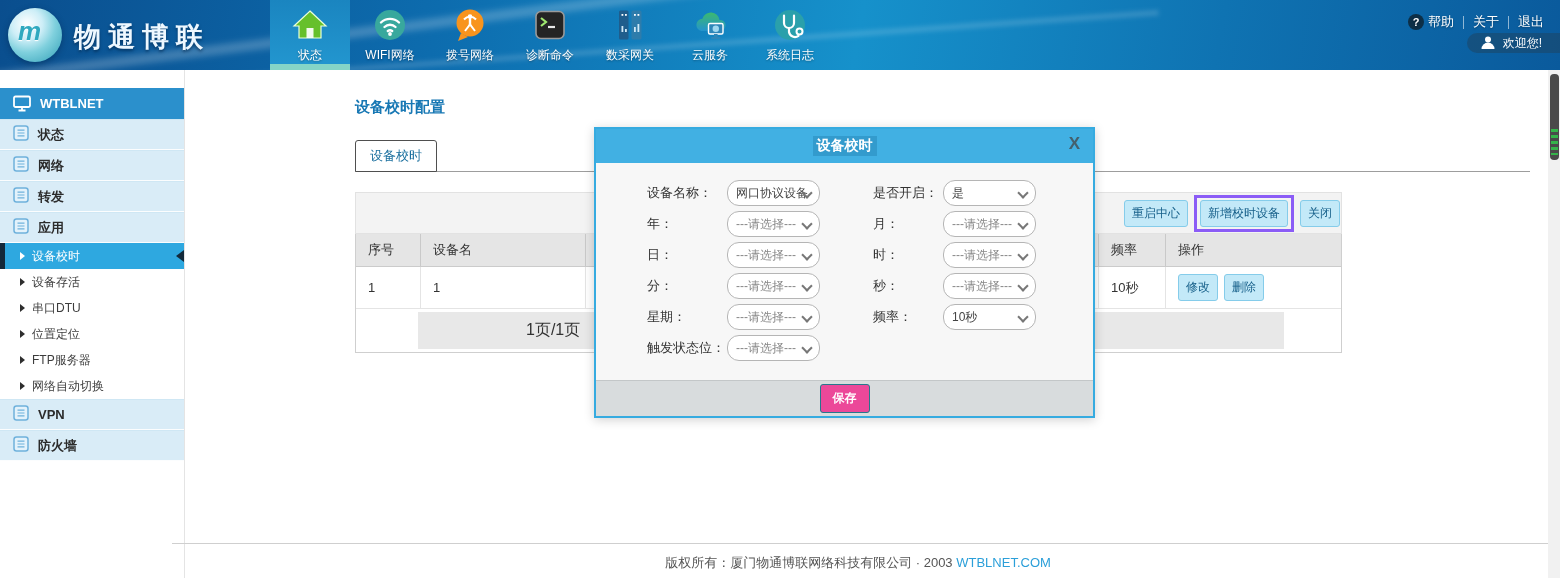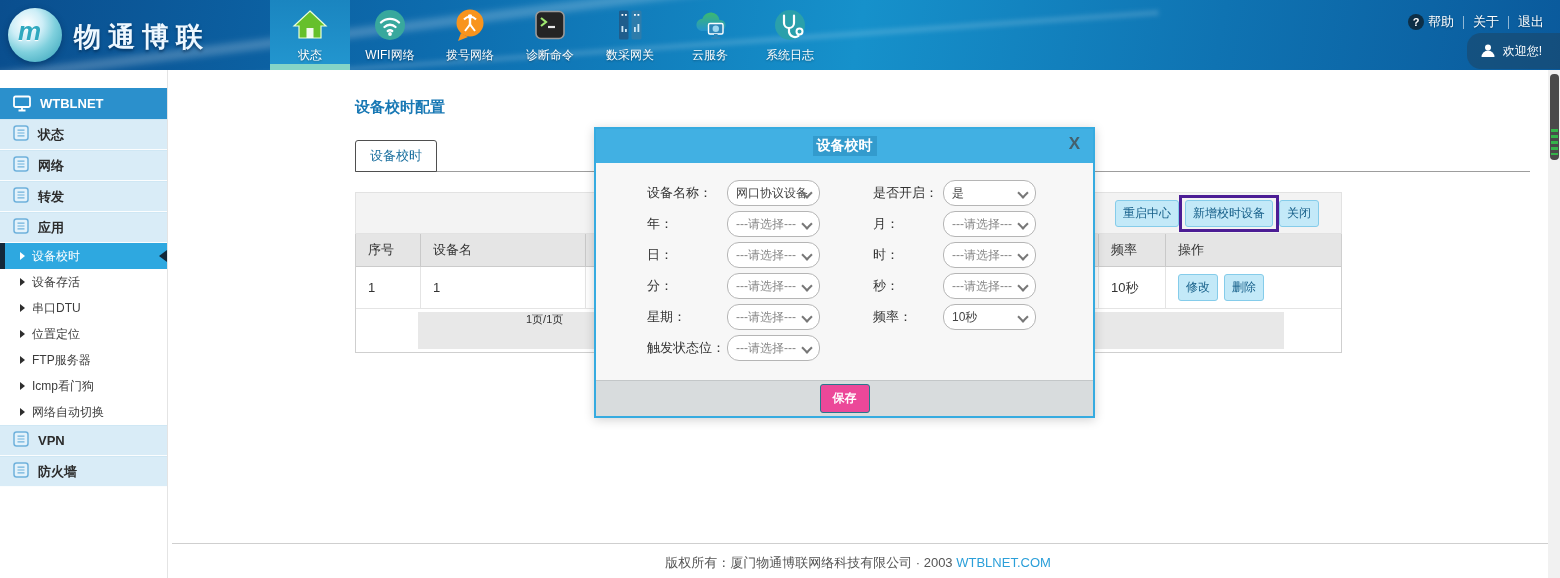--- a/index.html
+++ b/index.html
@@ -31,26 +31,26 @@
   .nav-item.active::after { content:""; position:absolute; left:0; bottom:0; width:100%; height:6px;
     background:#85d5c7; }
 
   .top-links { position:absolute; right:16px; top:13px; display:flex; align-items:center; gap:9px;
     font-size:13px; color:#fff; z-index:3;justify-content:flex-end; }
   .top-links .lnk { cursor:pointer; text-shadow:0 1px 2px rgba(0,0,0,.35); }
   .top-links .sep { width:1px; height:13px; background:rgba(255,255,255,.55); }
   .q-icon { display:inline-flex; width:16px; height:16px; border-radius:50%; background:#0d2f47;
     color:#fff; font-size:11px; font-weight:bold; align-items:center; justify-content:center;
     margin-right:4px; }
-  .welcome-pill { position:absolute; right:0; top:33px; height:36px; padding:0 18px 0 13px;
+  .welcome-pill { position:absolute; right:0; top:33px; height:20px; padding:0 18px 0 13px;
     border-radius:14px 0 0 14px; background:rgba(30,70,100,.55); display:flex; align-items:center;
     gap:7px; color:#fff; font-size:12px; z-index:3; cursor:pointer; }
 
   
-  .sidebar { position:absolute; left:0; top:70px; width:168px; height:508px; background:#fff;
+  .sidebar { position:absolute; left:0; top:70px; width:185px; height:508px; background:#fff;
     border-right:1px solid #e4e4e4; }
   .sb-head { margin-top:18px; height:31px; background:#2b90cc; color:#fff; font-size:13px;
     font-weight:bold; display:flex; align-items:center; gap:9px; padding-left:13px; }
   .sb-item { height:31px; background:#d9ecf7; border-top:1px solid #cfe7f4; border-bottom:1px solid #fbfdfe;
     display:flex; align-items:center; gap:9px; padding-left:13px; font-size:13px; font-weight:bold;
     color:#2b2b2b; cursor:pointer; }
   .sb-sub { background:#fff; }
   .sb-sub-item { height:26px; display:flex; align-items:center; gap:7px; padding-left:20px;
     font-size:12px; color:#3c3c3c; cursor:pointer; position:relative; }
   .tri { width:0; height:0; border-top:4px solid transparent; border-bottom:4px solid transparent;
@@ -63,40 +63,40 @@
   
   .page-title { position:absolute; left:355px; top:98px; font-size:15px; font-weight:bold;
     color:#1878b4; z-index:1; }
   .tab { position:absolute; left:355px; top:140px; width:82px; height:32px; background:#fff;
     border:1px solid #4f4f4f; border-radius:3px 3px 0 0; text-align:center; line-height:30px;
     font-size:13px; color:#1a6f9e; z-index:2; cursor:pointer; }
   .tab-line { position:absolute; left:355px; top:171px; width:1175px; border-top:1px solid #9d9d9d; }
 
   .panel { position:absolute; left:355px; top:192px; width:987px; z-index:1; }
   .toolbar { height:42px; background:#f3f3f3; border:1px solid #e2e2e2; display:flex;
-    align-items:center; justify-content:flex-end; gap:0; padding-right:22px; }
+    align-items:center; justify-content:flex-end; gap:6px; padding-right:1px; }
   .btn-blue { background:#c3e9f8; border:1px solid #85ccea; color:#17608a; font-size:12px;
     padding:4px 7px; border-radius:3px; cursor:pointer; font-family:inherit; white-space:nowrap; }
-  .red-wrap { display:inline-flex; border:3px solid #4c1d95; padding:2px 3px; }
+  .red-wrap { display:inline-flex; border:3px solid #8b5cf6; padding:2px 3px; }
 
   .dtable { border:1px solid #cfcfcf; border-top:none; background:#fff; }
   .thead { display:flex; height:33px; background:#e5e5e5; border-bottom:1px solid #cbcbcb;
     font-size:13px; color:#333; align-items:center; }
   .thead > div { border-right:1px solid #c9c9c9; height:100%; display:flex; align-items:center;
     padding-left:12px; }
   .thead > div:last-child { border-right:none; }
   .trow { display:flex; height:42px; background:#fff; border-bottom:1px solid #e4e4e4;
     font-size:13px; color:#333; align-items:stretch; }
   .trow > div { border-right:1px solid #e4e4e4; display:flex; align-items:center;
     padding-left:12px; gap:6px; }
   .trow > div:last-child { border-right:none; }
   .c0{width:65px;} .c1{width:165px;} .c2{flex:1;} .c3{width:67px;} .c4{width:175px;}
   .pager-row { height:43px; display:flex; align-items:center; padding:3px 57px 3px 62px; }
-  .pager-band { flex:1; height:37px; background:#e8e8e8; display:flex; align-items:flex-start;
-    padding-left:108px; font-size:11px; color:#333; }
+  .pager-band { flex:1; height:37px; background:#e8e8e8; display:flex; align-items:center;
+    padding-left:108px; font-size:16px; color:#333; }
 
   
   .modal { position:absolute; left:594px; top:127px; width:501px; height:291px;
     border:2px solid #36abe0; background:#f7f7f7; z-index:20; box-shadow:0 2px 10px rgba(0,0,0,.18); }
   .modal-head { height:34px; background:#41b0e3; position:relative; display:flex;
     align-items:center; justify-content:center; }
   .modal-title { color:#fff; font-size:14px; font-weight:bold; background:rgba(12,90,140,.25);
     padding:1px 4px; }
   .modal-x { position:absolute; right:13px; top:6px; font-size:17px; font-weight:bold;
     color:#44606e; cursor:pointer; line-height:1; }
@@ -296,24 +296,20 @@
         <div class="sb-sub-item">
           <span class="tri"></span>
           <span>位置定位</span>
         </div>
         <div class="sb-sub-item">
           <span class="tri"></span>
           <span>FTP服务器</span>
         </div>
         <div class="sb-sub-item">
           <span class="tri"></span>
-          <span>Icmp看门狗</span>
-        </div>
-        <div class="sb-sub-item">
-          <span class="tri"></span>
           <span>网络自动切换</span>
         </div>
       </div>
       <div class="sb-item">
         <span><svg width="16" height="16" viewBox="0 0 16 16">
             <rect x="1" y="1" width="14" height="14" rx="2.5" fill="#e3f2fb" stroke="#6fb1dc" stroke-width="1.5"></rect>
             <path d="M4.5 5.2h7M4.5 8h7M4.5 10.8h7" stroke="#6fb1dc" stroke-width="1.2"></path>
           </svg></span>
         <span>VPN</span>
       </div>

